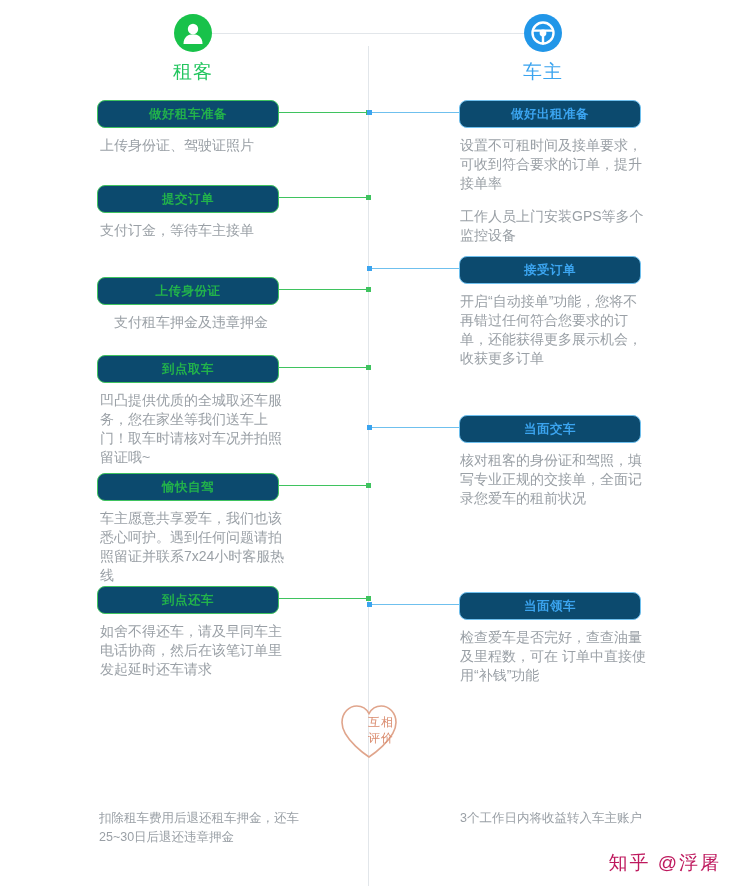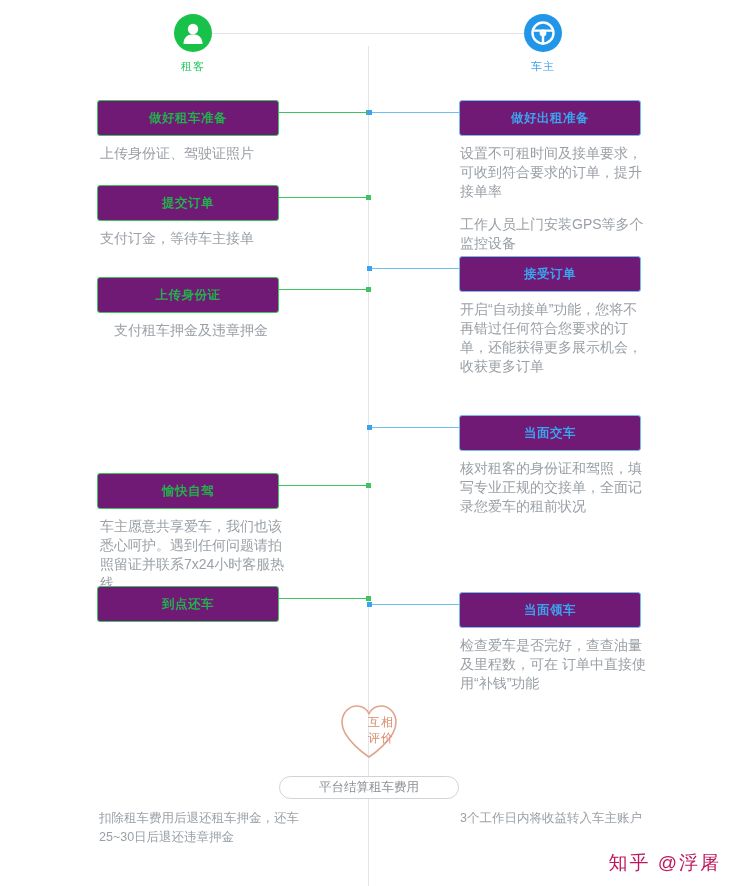--- a/index.html
+++ b/index.html
@@ -44,21 +44,21 @@
     display: flex;
     align-items: center;
     justify-content: center;
   }
   .avatar.green { background: #18c24a; }
   .avatar.blue  { background: #2196e8; }
   .avatar svg { display: block; }
 
   .col-title {
     margin-top: 7px;
-    font-size: 11px;
+    font-size: 19px;
     letter-spacing: 1px;
   }
   .col-title.green { color: #22c55e; }
   .col-title.blue  { color: #3ba4ef; }
 
   
   .head-stub {
     position: absolute;
     top: 33px;
     height: 1px;
@@ -67,30 +67,30 @@
   .head-stub.left  { left: 212px; width: 157px; }
   .head-stub.right { left: 369px; width: 155px; }
 
   
   .node { position: absolute; }
   .node.left  { left: 97px;  width: 272px; }
   .node.right { left: 369px; width: 272px; }
 
   .pill {
     position: relative;
-    height: 36px;
-    border-radius: 3px;
+    height: 28px;
+    border-radius: 8px;
     border: 1px solid #3fc35f;
     display: flex;
     align-items: center;
     justify-content: center;
     font-size: 12.5px;
     font-weight: bold;
     letter-spacing: 0.5px;
-    background: #701a75;
+    background: #0c4a6e;
     color: #22b24b;
   }
   .node.left .pill  { width: 182px; margin-left: 0; }
   .node.right .pill { width: 182px; margin-left: 90px; border-color: #6fc0ee; color: #3ba4ef; }
 
   
   .conn {
     position: absolute;
     height: 1px;
     top: 12px;
@@ -230,34 +230,45 @@
 
   <div class="node left" style="top:277px">
     <div class="pill">上传身份证</div>
     <div class="conn"></div>
     <div class="dot"></div>
     <div class="desc indent">
       <p>支付租车押金及违章押金</p>
     </div>
   </div>
 
+  <div class="node left" style="top:355px">
+    <div class="pill">到点取车</div>
+    <div class="conn"></div>
+    <div class="dot"></div>
+    <div class="desc">
+      <p>凹凸提供优质的全城取还车服务，您在家坐等我们送车上门！取车时请核对车况并拍照留证哦~</p>
+    </div>
+  </div>
 
   <div class="node left" style="top:473px">
     <div class="pill">愉快自驾</div>
     <div class="conn"></div>
     <div class="dot"></div>
     <div class="desc">
       <p>车主愿意共享爱车，我们也该悉心呵护。遇到任何问题请拍照留证并联系7x24小时客服热线</p>
     </div>
   </div>
 
   <div class="node left" style="top:586px">
     <div class="pill">到点还车</div>
     <div class="conn"></div>
     <div class="dot"></div>
+    <div class="desc">
+      <p>如舍不得还车，请及早同车主电话协商，然后在该笔订单里发起延时还车请求</p>
+    </div>
   </div>
 
   <div class="node right" style="top:100px">
     <div class="pill">做好出租准备</div>
     <div class="conn"></div>
     <div class="dot"></div>
     <div class="desc">
       <p>设置不可租时间及接单要求，可收到符合要求的订单，提升接单率</p>
       <p>工作人员上门安装GPS等多个监控设备</p>
     </div>
@@ -293,20 +304,19 @@
   <div class="heart-wrap">
     <svg width="62" height="58" viewBox="0 0 62 58">
       <path d="M31 55 C31 55 4 37.5 4 20.5 C4 10.5 11.2 4 18.8 4 C24.4 4 28.8 7.4 31 11.6 C33.2 7.4 37.6 4 43.2 4 C50.8 4 58 10.5 58 20.5 C58 37.5 31 55 31 55 Z" fill="none" stroke="#e0a58c" stroke-width="1.6"></path>
     </svg>
     <div class="heart-text">
       <div>互相</div>
       <div>评价</div>
     </div>
   </div>
 
-  <div class="settle">平台结算租车费用</div>
 
   <div class="note left">扣除租车费用后退还租车押金，还车25~30日后退还违章押金</div>
   <div class="note right">3个工作日内将收益转入车主账户</div>
 
   <div class="watermark">知乎 @浮屠</div>
 
 </div>
 
 </body></html>

